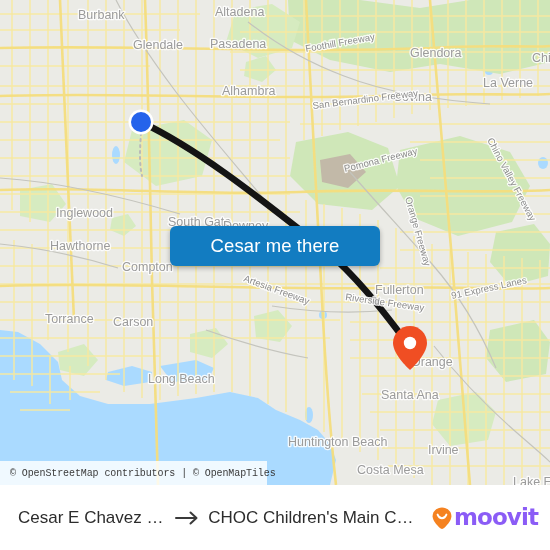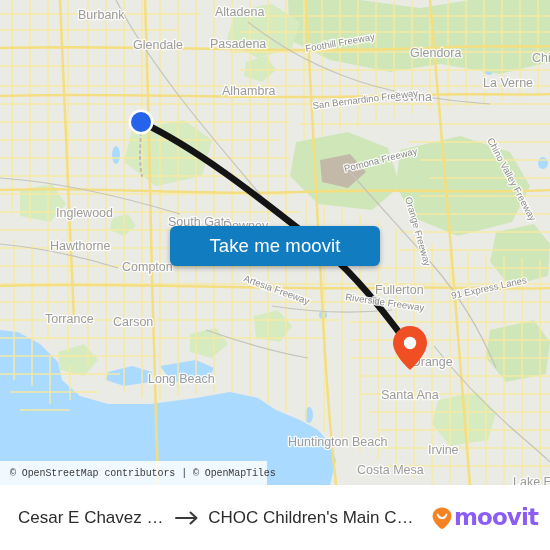--- a/index.html
+++ b/index.html
@@ -343,21 +343,21 @@
         </g>
       </g>
     </svg>
 
     <div id="attribution-bar" style="width: 267.047px;">
       <span>© OpenStreetMap contributors | © OpenMapTiles</span>
     </div>
   </div>
 
   <button id="cta-button">
-    <span>Take me moovit</span>
+    <span>Cesar me there</span>
   </button>
 
   <div id="footer">
     <div id="route-summary">
       <span class="endpoint-label">Cesar E Chavez / Al...</span>
       <svg id="arrow-icon" width="26" height="16" viewBox="0 0 26 16">
         <path d="M1,8 H21" stroke="#3a3a3a" stroke-width="2" stroke-linecap="round"></path>
         <path d="M15.5,2.5 L21.5,8 L15.5,13.5" stroke="#3a3a3a" stroke-width="2" fill="none" stroke-linecap="round" stroke-linejoin="round"></path>
       </svg>
       <span class="endpoint-label">CHOC Children's Main Camp...</span>

